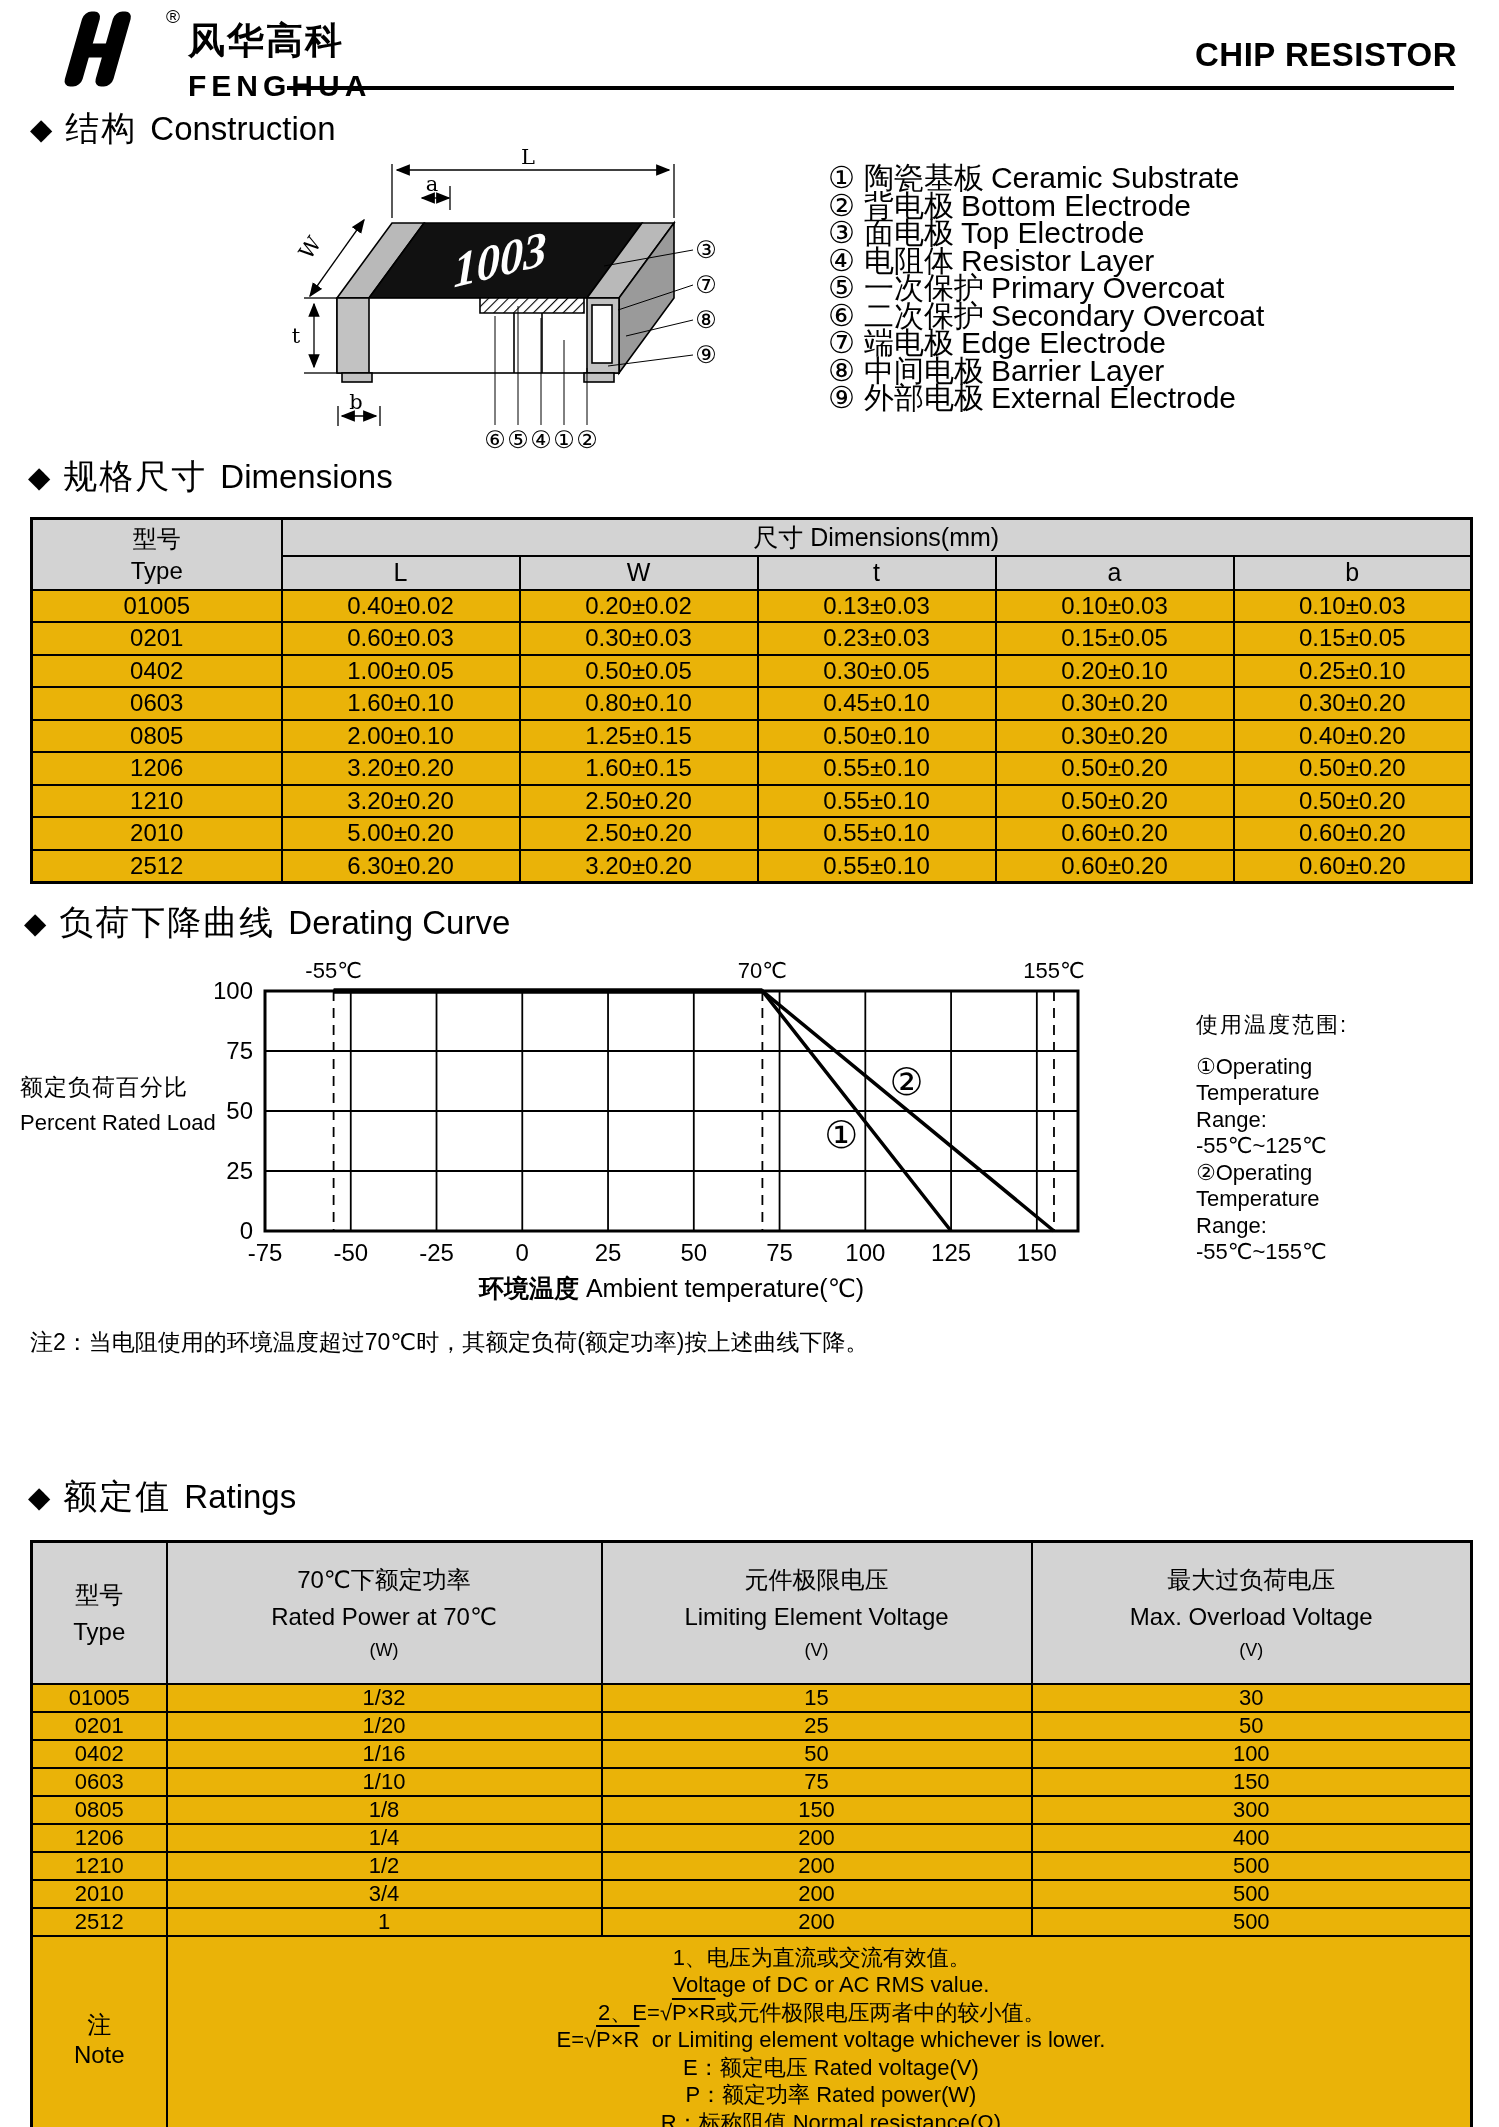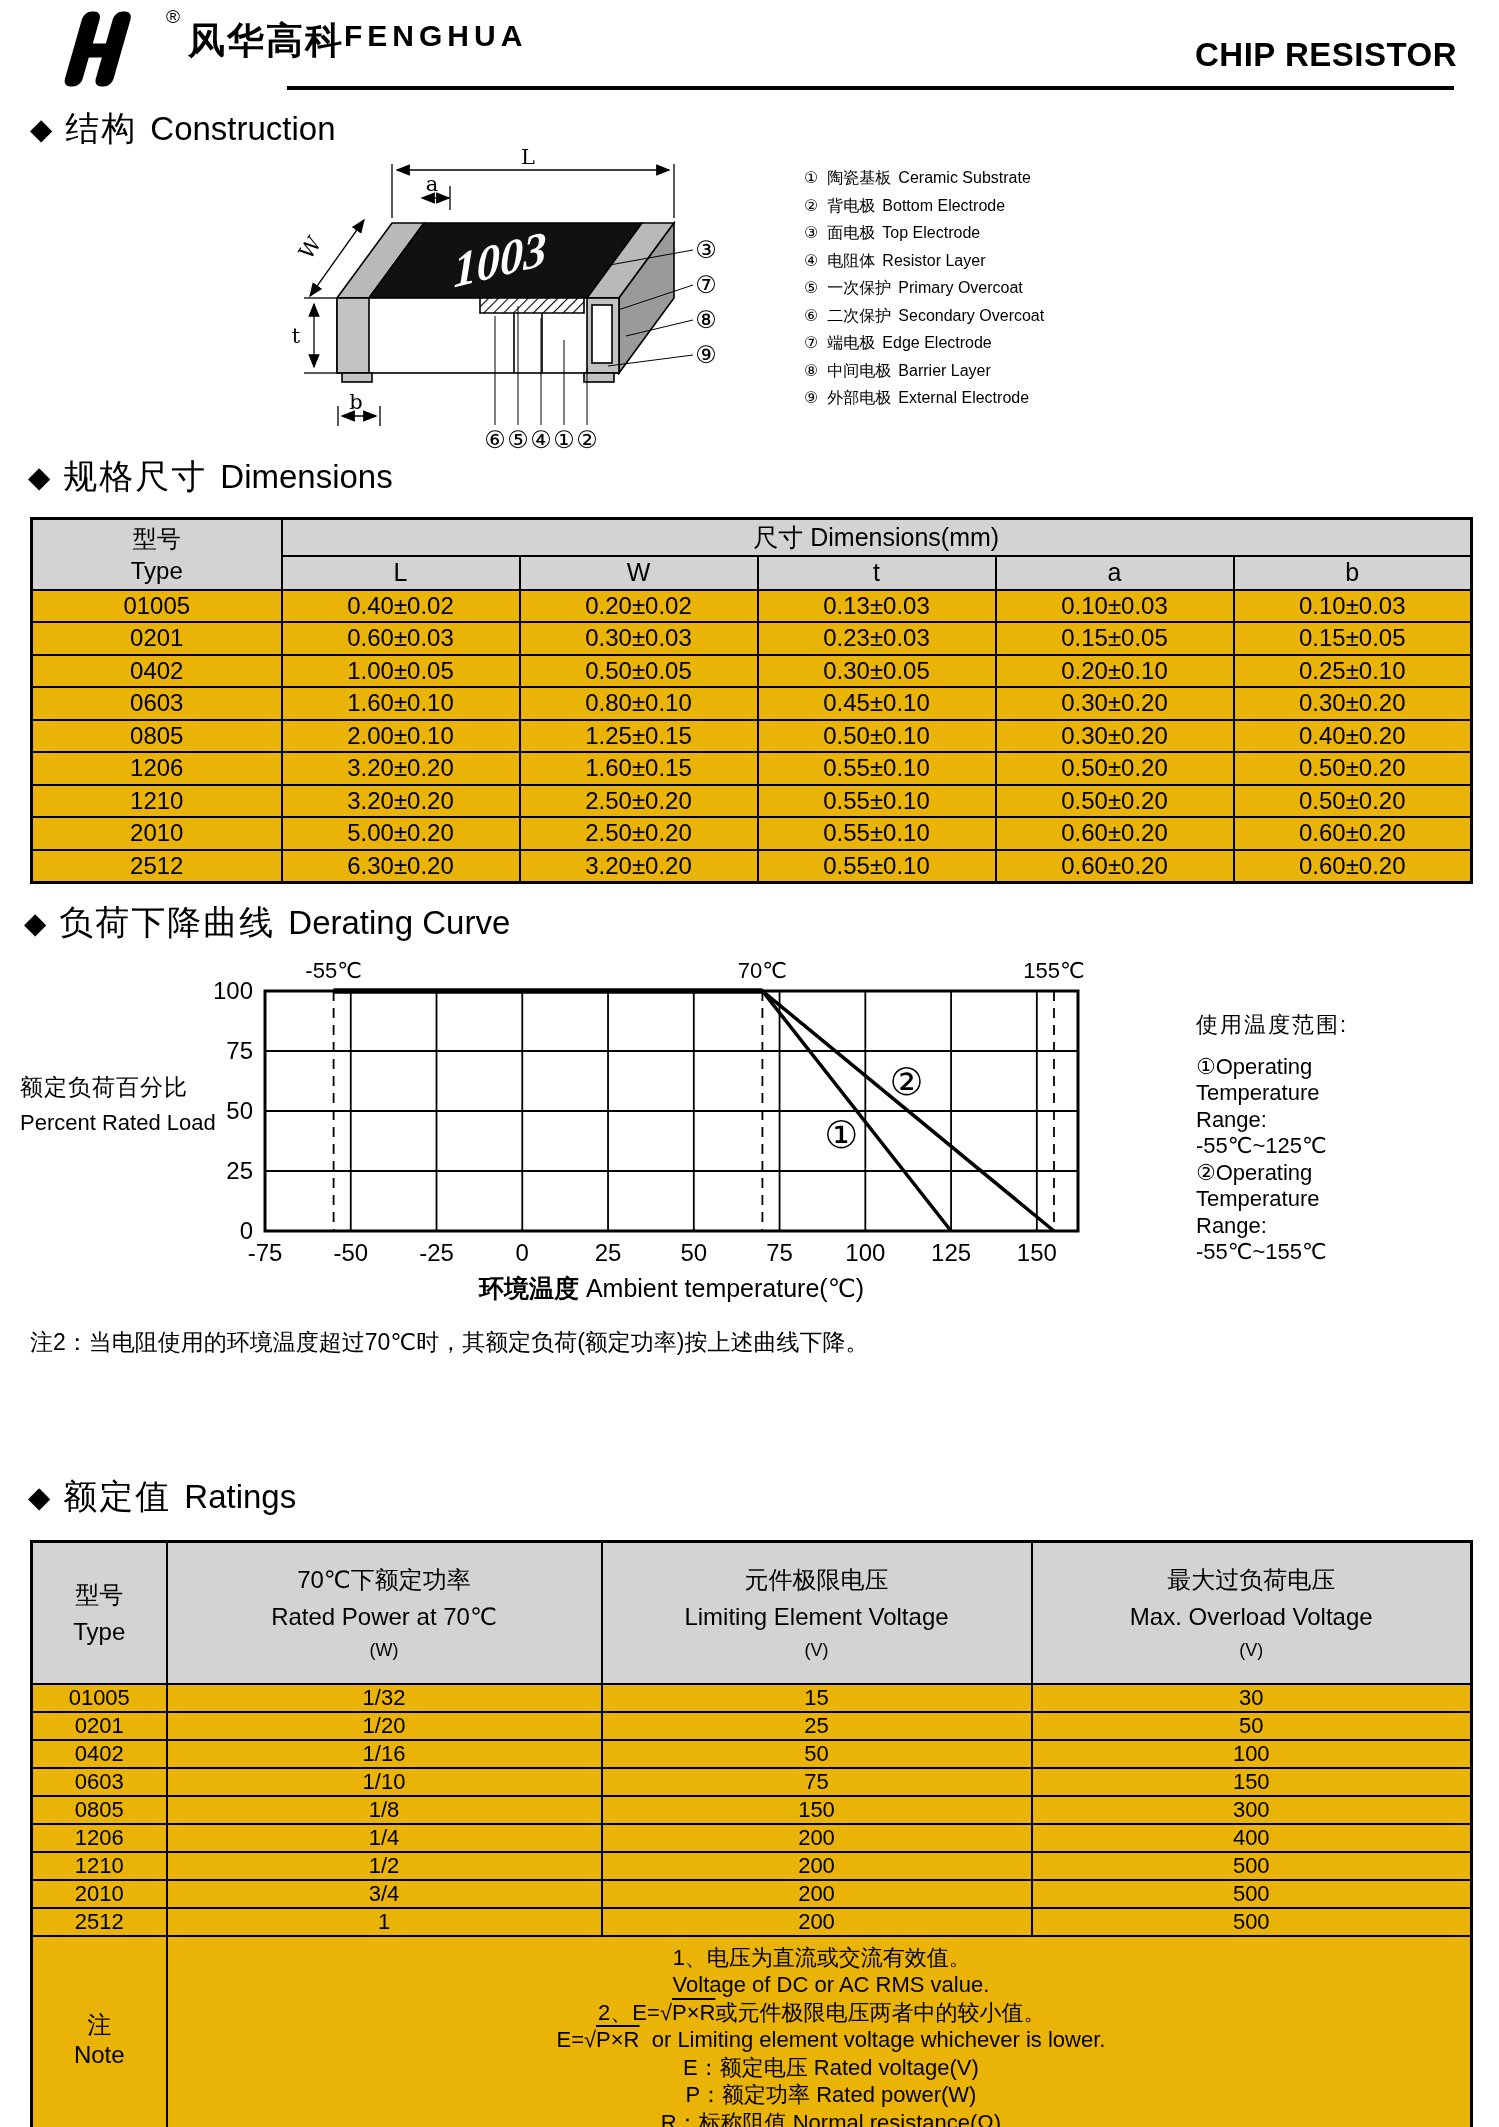--- a/index.html
+++ b/index.html
@@ -3,38 +3,38 @@
 <meta charset="utf-8">
 <style>
   *{margin:0;padding:0;box-sizing:border-box}
   html,body{background:#fff}
   .page{position:relative;width:1499px;height:2127px;background:#fff;overflow:hidden;
         font-family:"Liberation Sans","DejaVu Sans",sans-serif;color:#000}
   
   .logo{position:absolute;left:60px;top:6px;display:flex;gap:8px}
   .logo-mark{width:98px;height:86px}
   .reg{font-size:19px;margin-top:0}
-  .brand{display:flex;margin-top:10px}
+  .brand{display:flex;flex-direction:column;margin-top:10px}
   .brand-cn{font-size:37px;font-weight:700;letter-spacing:2px}
   .brand-en{font-size:30px;font-weight:700;letter-spacing:5px;margin-top:3px}
   .doc-title{position:absolute;right:42px;top:36px;font-size:33px;font-weight:700;letter-spacing:.5px}
   .hdr-rule{position:absolute;left:287px;right:45px;top:86px;height:4px;background:#000}
   
   .sec-head{position:absolute;display:flex;align-items:center;gap:13px}
   .sec-head .dia{font-size:29px;line-height:1}
   .sec-head .cn{font-size:34px;font-weight:400;letter-spacing:2px}
   .sec-head .en{font-size:33px}
   
   .cons-svg{position:absolute;left:252px;top:148px;width:480px;height:312px}
   .cons-svg text{font-family:"DejaVu Serif",serif;font-size:21px}
   .cons-svg .co{font-family:"Liberation Sans","DejaVu Sans",sans-serif;font-size:24px;
                 text-anchor:middle;dominant-baseline:central}
   .cons-svg .marking{font-family:"Liberation Serif",serif;font-size:48px;font-weight:700;
                 font-style:italic;fill:#fff;text-anchor:middle}
-  .legend{position:absolute;left:804px;top:164px;font-size:16px;line-height:27.5px}
+  .legend{position:absolute;left:828px;top:164px;font-size:30px;line-height:27.5px}
   .leg-n{margin-right:9px}
   .leg-en{margin-left:7px}
   
   table{border-collapse:collapse;background:#eab308}
   .dt{position:absolute;left:30px;top:517px;width:1440px;table-layout:fixed;border:3px solid #000}
   .dt th,.dt td{border:2px solid #000;text-align:center;vertical-align:middle;font-weight:400}
   .dt thead th{background:#d3d3d3}
   .dt .grp{font-size:25px;height:37px}
   .dt tr.sub th{font-size:25px;height:34px}
   .dt tbody td{font-size:24px;height:32.5px}

